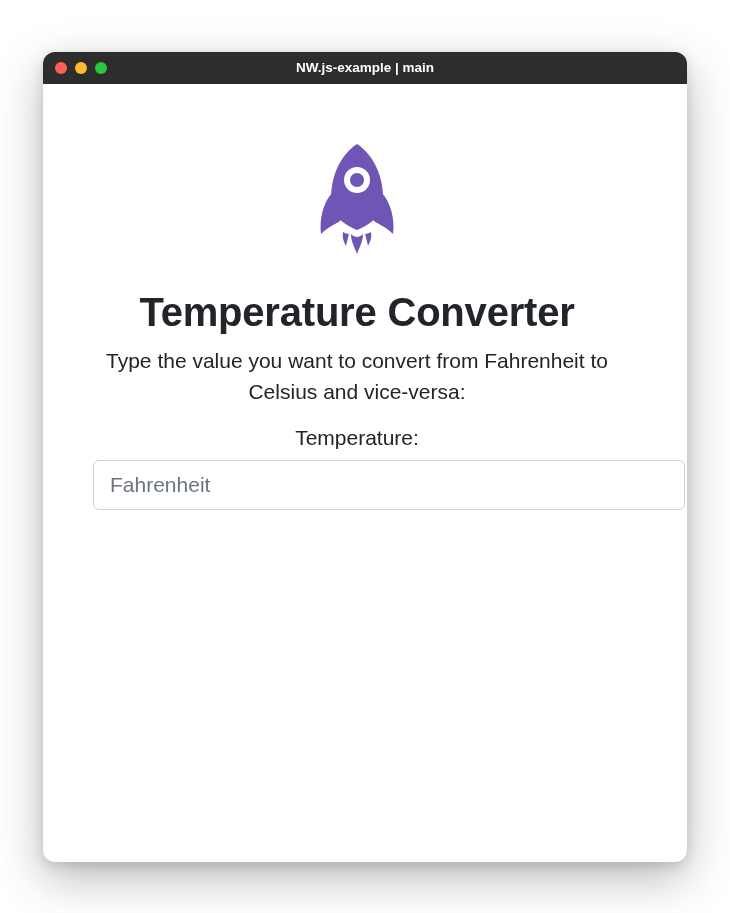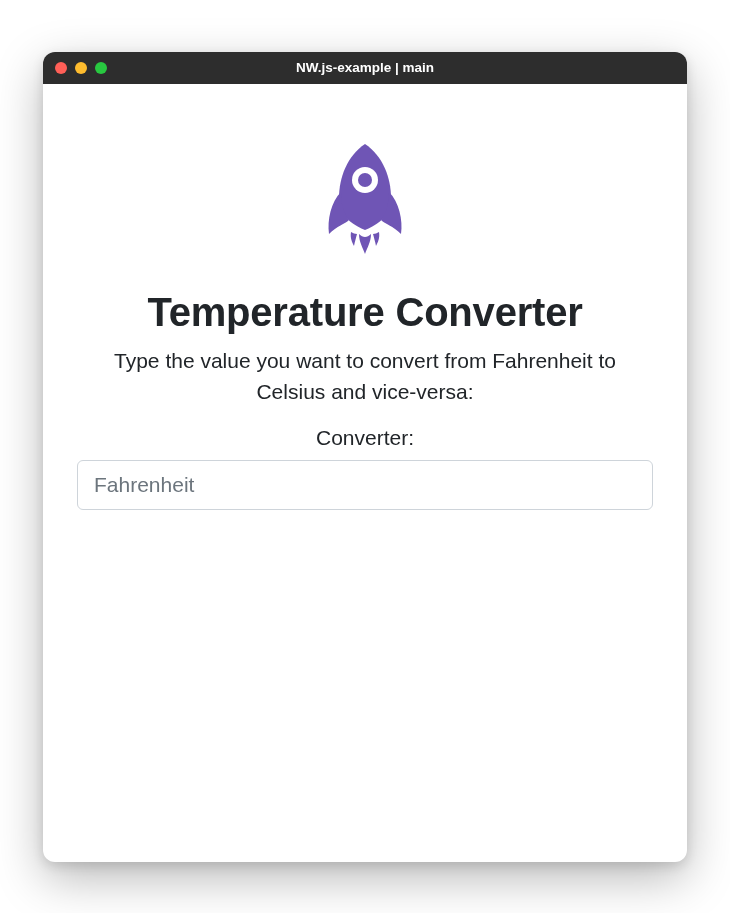--- a/index.html
+++ b/index.html
@@ -47,21 +47,21 @@
       position: absolute;
       left: 0; right: 0;
       text-align: center;
       color: #ffffff;
       font-size: 13.5px;
       font-weight: 600;
       pointer-events: none;
     }
     .content {
       flex: 1;
-      padding: 40px 34px 0 34px;
+      padding: 40px 34px 0 18px;
       text-align: center;
     }
     .logo {
       margin-top: 18px;
       margin-bottom: 28px;
       display: flex;
       justify-content: center;
     }
     .logo svg { width: 92px; height: 120px; display: block; }
     h1.title {
@@ -89,20 +89,21 @@
       width: 100%;
       font-size: 21px;
       color: #495057;
       padding: 12px 16px;
       border: 1px solid #ced4da;
       border-radius: 6px;
       background: #fff;
       outline: none;
       text-align: left;
       font-family: inherit;
+      margin-left: 32px;
     }
     .text-input::placeholder { color: #6c757d; }
   </style>
 </head>
 <body>
 
 <div class="window">
 
   <div class="titlebar">
     <div class="traffic-lights">
@@ -133,19 +134,19 @@
           <path d="M32 90 C31 96 33 100 35 104 C36 99 37 96 38 92 C36 92 34 91 32 90 Z" fill="#6f55b5"></path>
           <path d="M60 90 C61 96 59 100 57 104 C56 99 55 96 54 92 C56 92 58 91 60 90 Z" fill="#6f55b5"></path>
         </g>
       </svg>
     </div>
 
     <h1 class="title">Temperature Converter</h1>
     <p class="subtitle">Type the value you want to convert from Fahrenheit to Celsius and vice-versa:</p>
 
     <div class="field-group">
-      <label class="field-label">Converter:</label>
+      <label class="field-label">Temperature:</label>
       <input type="text" class="text-input" placeholder="Fahrenheit" style="">
     </div>
 
 
   </div>
 </div>
 
 </body></html>

